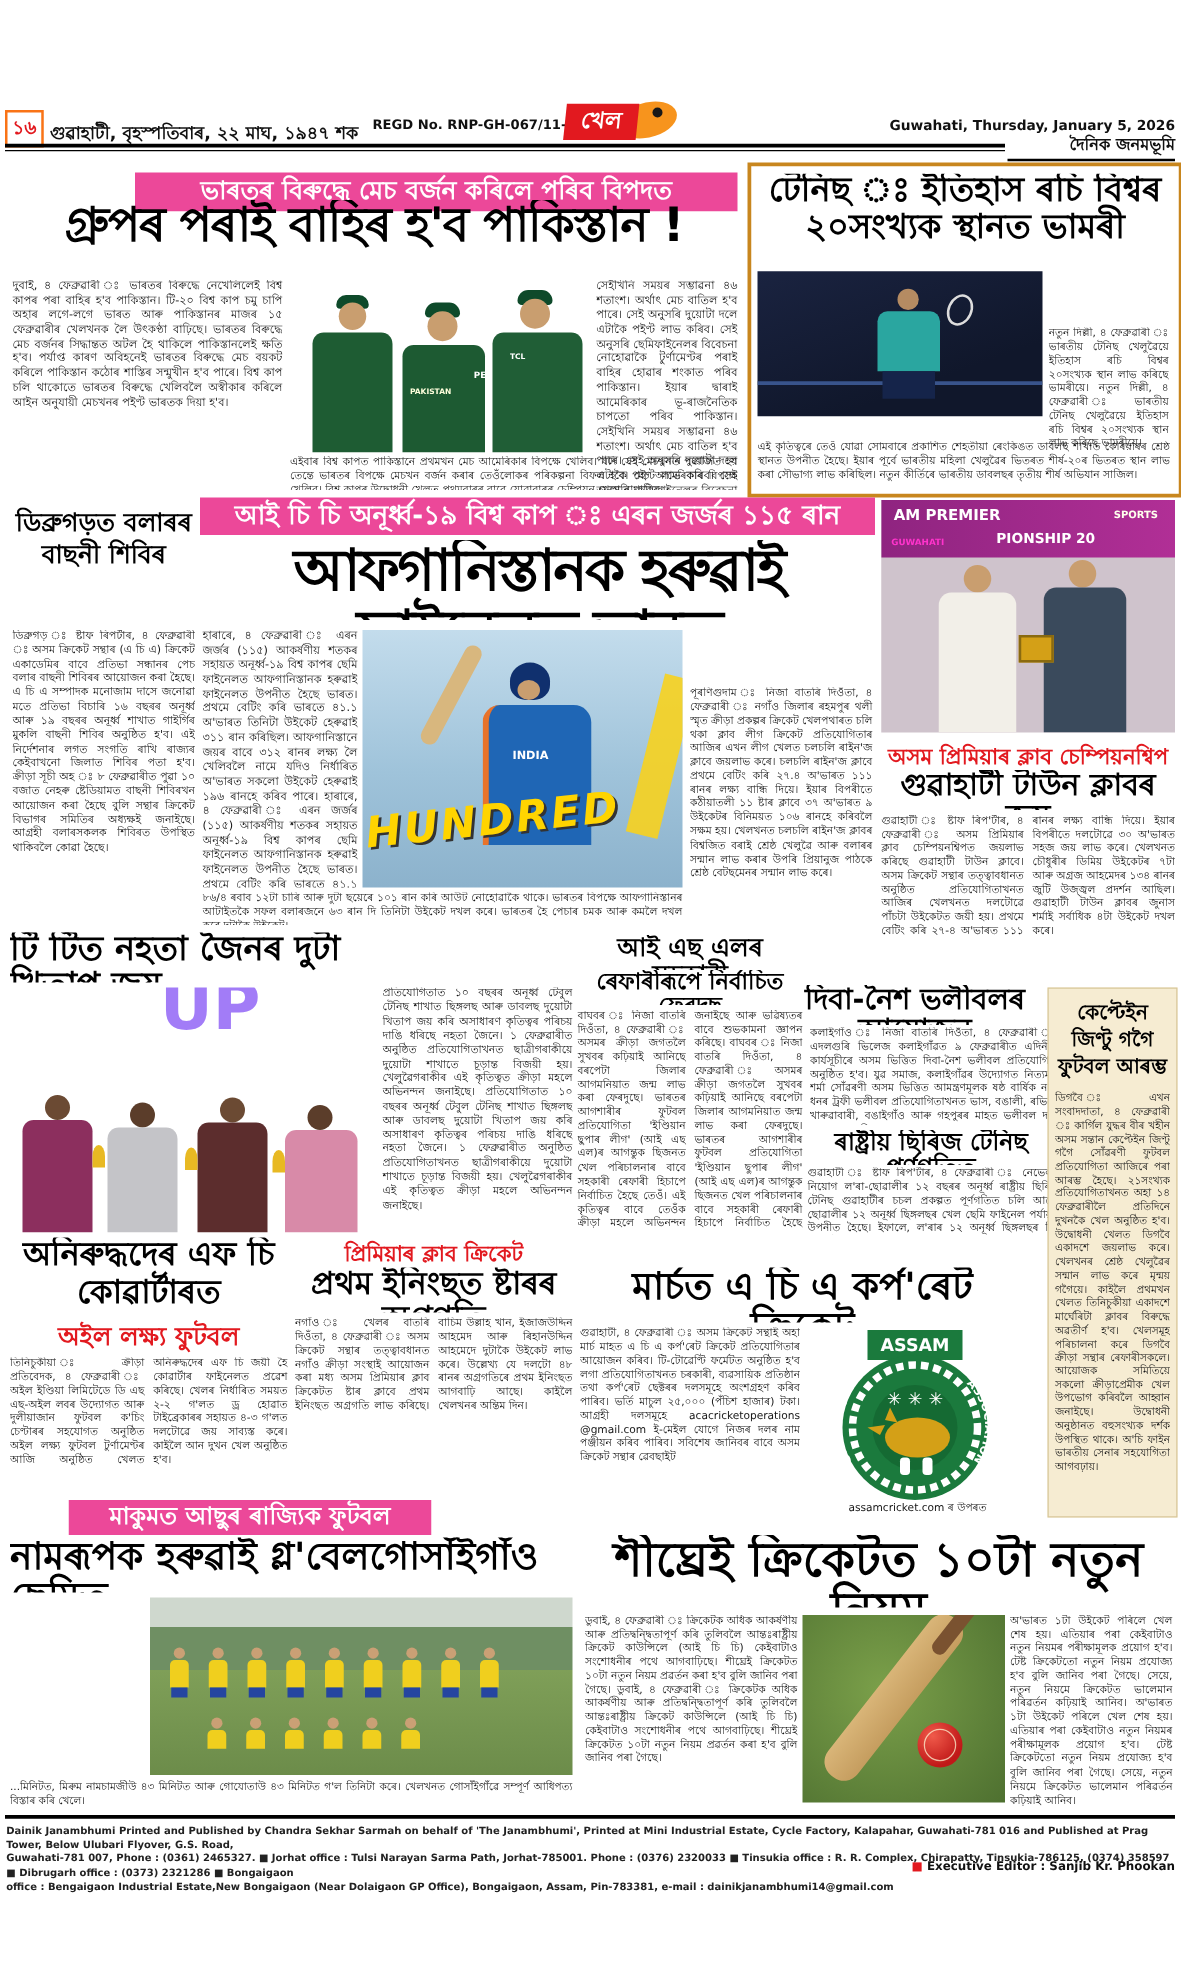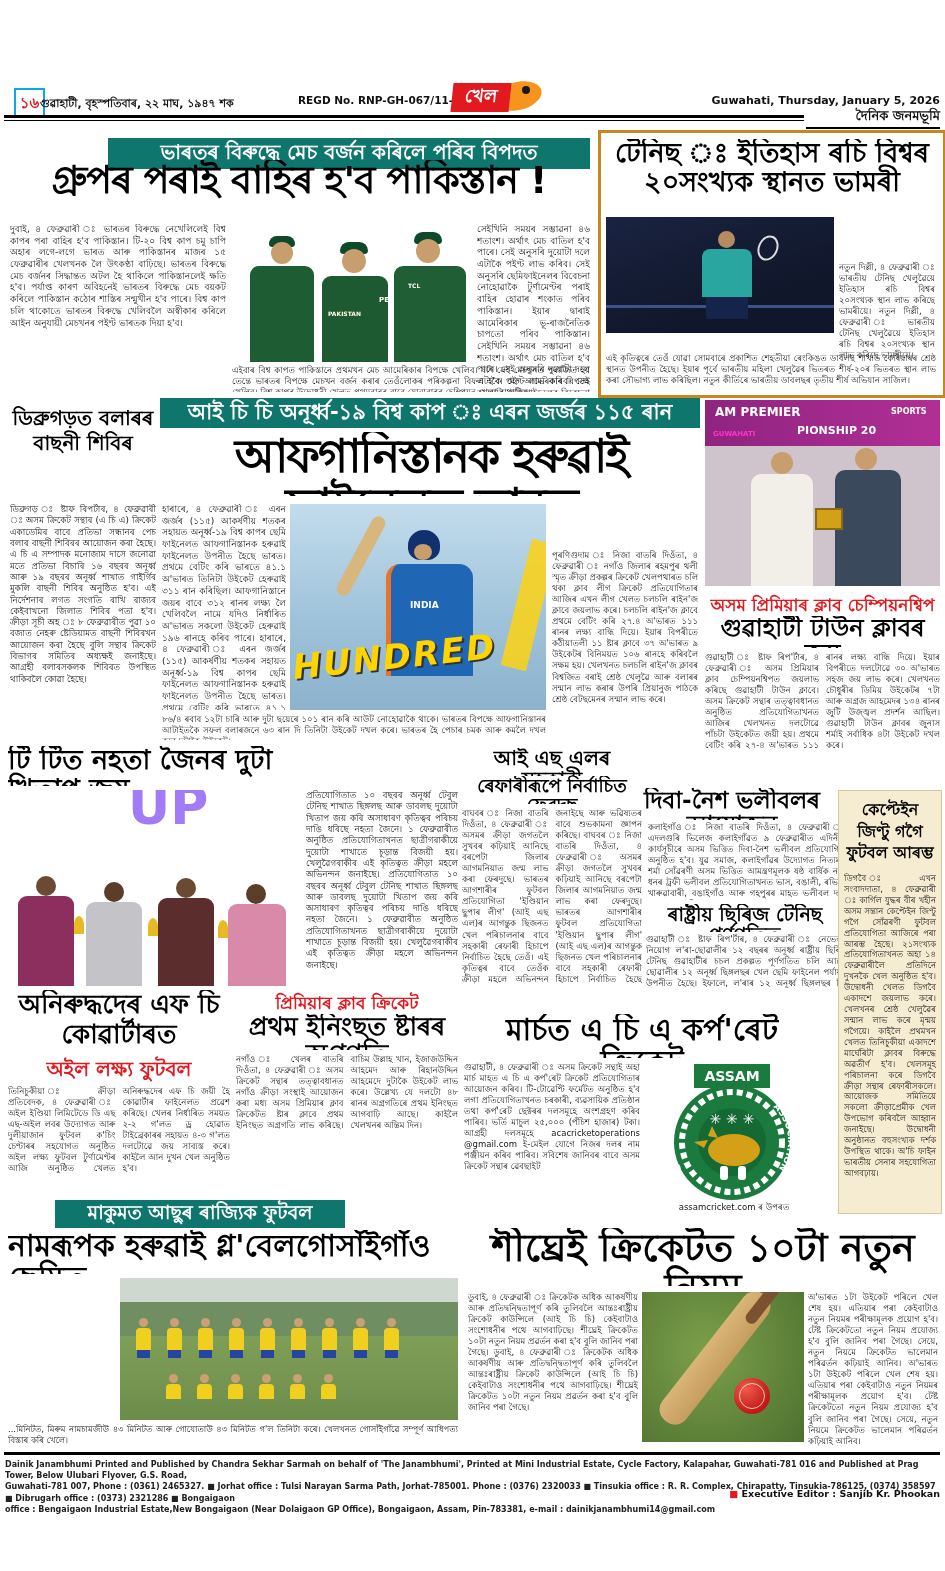--- a/index.html
+++ b/index.html
@@ -1,44 +1,44 @@
 <!DOCTYPE html>
 <html><head>
 <meta charset="utf-8">
 <style>
   html,body{margin:0;padding:0;background:#fff}
   .page{position:relative;width:945px;height:1571px;background:#fff;overflow:hidden;
         font-family:"DejaVu Sans",sans-serif;color:#111}
   .abs{position:absolute}
   .bt{font-size:9px;line-height:1.3;text-align:justify;color:#161616;overflow:hidden}
   .hl{font-weight:700;color:#000;line-height:1.06;text-align:center;overflow:hidden}
-  .rb{background:#0f766e;color:#fff;font-weight:700;display:flex;align-items:center;justify-content:center;text-align:center;overflow:hidden}
+  .rb{background:#ec4899;color:#fff;font-weight:700;display:flex;align-items:center;justify-content:center;text-align:center;overflow:hidden}
   .rt{color:#e2191f;font-weight:700;text-align:center;overflow:hidden}
   .rule{background:#000}
   .photo{position:absolute;overflow:hidden}
   .head{position:absolute;border-radius:50%;background:#c99e6f}
   .cap{position:absolute;border-radius:10px 10px 4px 4px;background:#0e4a2a}
   .torso{position:absolute;border-radius:9px 9px 0 0}
   .jtx{position:absolute;color:#fff;font-weight:700}
   .col2{column-count:2;column-gap:7px}
   .fig{position:relative;width:18px}
   .fig .fh{width:9px;height:9px;border-radius:50%;background:#caa075;margin:0 auto}
   .fig .ft{width:15px;height:22px;border-radius:4px 4px 0 0;background:#f0cf1e;margin:1px auto 0}
   .fig .fs{width:13px;height:8px;background:#2545a0;margin:0 auto}
   .frow{position:absolute;display:flex;gap:13px}
 </style>
 </head>
 <body>
 
 <div class="page">
 
-  <div class="abs" style="left:14px;top:88px;width:27px;height:26px;border:2px solid #0ea5e9;display:flex;align-items:center;justify-content:center;">
+  <div class="abs" style="left:4px;top:88px;width:27px;height:26px;border:2px solid #f97316;display:flex;align-items:flex-start;justify-content:center;">
     <span style="color:#e2191f;font-weight:700;font-size:15px;">১৬</span>
   </div>
-  <div class="abs" style="left:40px;top:95px;width:260px;font-size:11px;font-weight:700;">গুৱাহাটী, বৃহস্পতিবাৰ, ২২ মাঘ, ১৯৪৭ শক</div>
+  <div class="abs" style="left:40px;top:95px;width:260px;font-size:14px;font-weight:700;">গুৱাহাটী, বৃহস্পতিবাৰ, ২২ মাঘ, ১৯৪৭ শক</div>
   <div class="abs" style="left:298px;top:94px;width:170px;font-size:10.5px;font-weight:700;">REGD No. RNP-GH-067/11-13</div>
 
   <div class="abs" style="left:452px;top:80px;width:92px;height:36px;">
     <div style="position:absolute;left:42px;top:2px;width:48px;height:28px;background:#f7941d;border-radius:50% 60% 50% 60%;transform:rotate(-18deg);"></div>
     <div style="position:absolute;left:0;top:3px;width:58px;height:29px;background:#e2191f;transform:skewX(-6deg);display:flex;align-items:center;justify-content:center;">
       <span style="color:#fff;font-weight:700;font-size:18px;">খেল</span>
     </div>
     <div style="position:absolute;left:70px;top:6px;width:8px;height:8px;background:#181818;border-radius:50%;"></div>
   </div>
 

